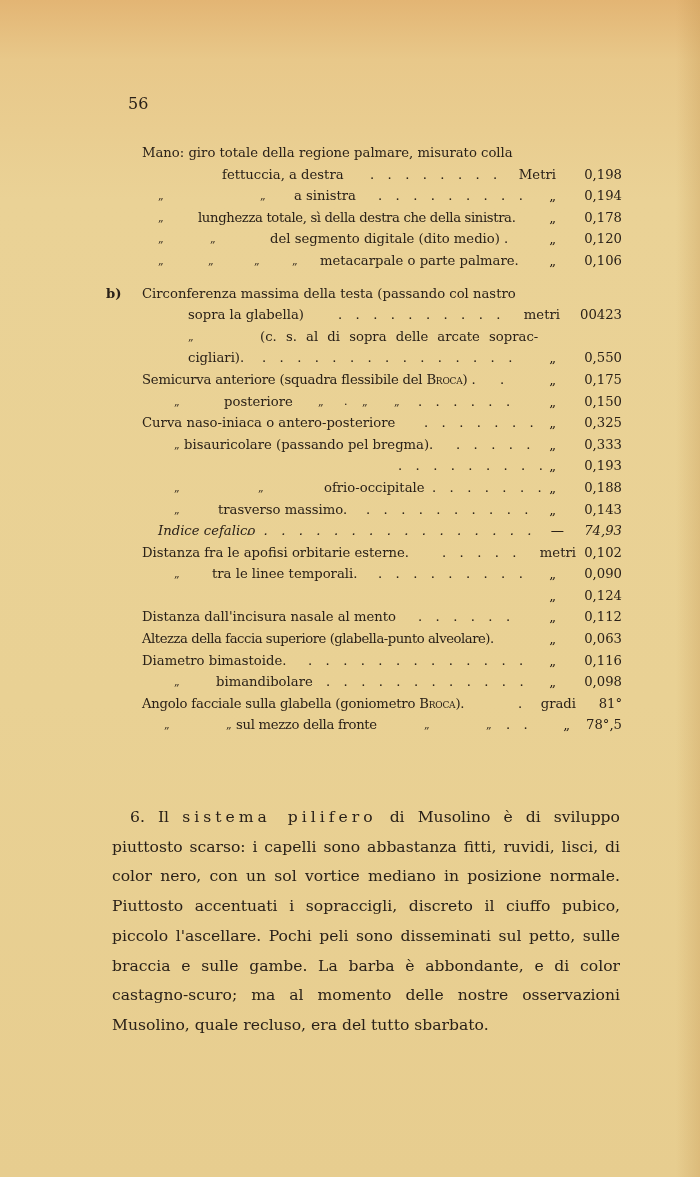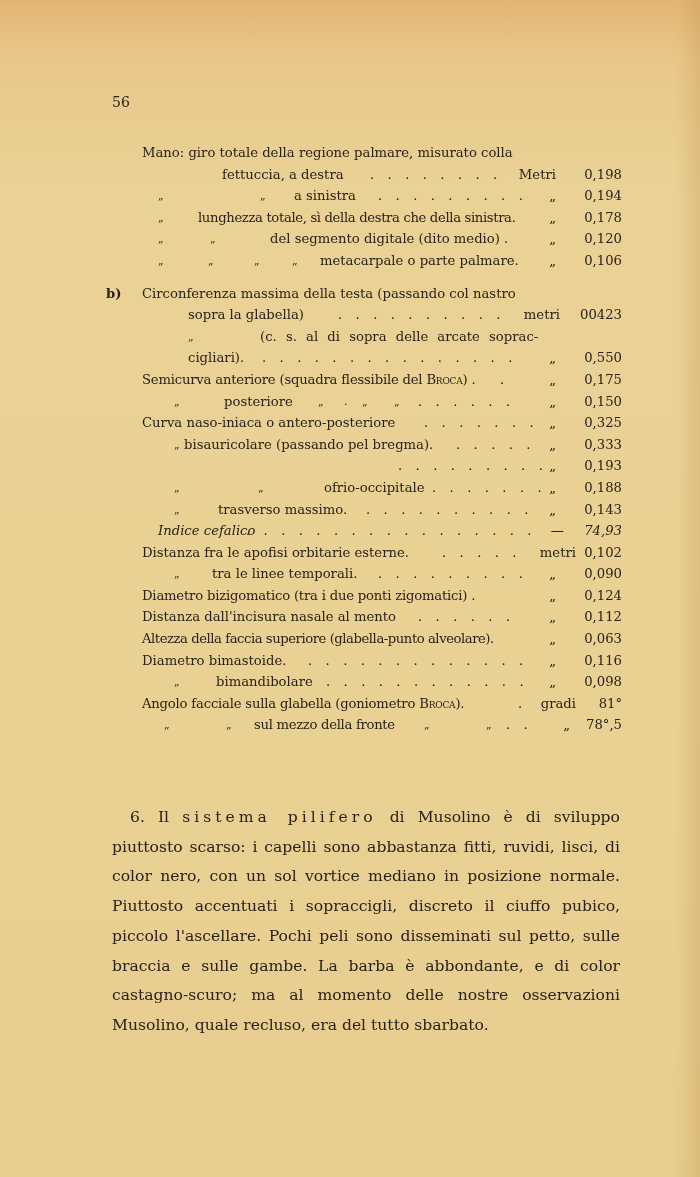--- a/index.html
+++ b/index.html
@@ -14,21 +14,21 @@
     position: absolute; top: 0; right: 0; width: 24px; height: 1177px;
     background: linear-gradient(90deg, rgba(0,0,0,0), rgba(190,140,70,0.28));
   }
   .page {
     position: absolute; left: 0; top: 0; width: 700px; height: 1177px;
   }
   .header {
     position: absolute; top: 94px; left: 112px; width: 508px; height: 18px;
     font-size: 13px;
   }
-  .pagenum { position: absolute; left: 0; top: 0; font-size: 14px; }
+  .pagenum { position: absolute; left: 16px; top: 0; font-size: 16px; }
   .running-head {
     position: absolute; left: 0; right: 0; top: 1px; text-align: center;
     font-size: 10.5px; letter-spacing: 0.6px;
   }
   .table {
     position: absolute; left: 112px; top: 130px; width: 510px;
     font-size: 13.2px;
     margin-top: 12px;
   }
   .row {
@@ -190,21 +190,20 @@
       <span class="val">0,102</span>
     </div>
     <div class="row">
       <span class="ditto" style="left:62px">„</span>
       <span class="label" style="left:100px">tra le linee temporali.</span>
       <span class="dots" style="left:266px">. . . . . . . . .</span>
       <span class="unit" style="right:66px">„</span>
       <span class="val">0,090</span>
     </div>
     <div class="row">
-      <span class="label" style="left:30px; letter-spacing:-0.2px">Diametro bizigomatico (tra i due ponti zigomatici) .</span>
       <span class="unit" style="right:66px">„</span>
       <span class="val">0,124</span>
     </div>
     <div class="row">
       <span class="label" style="left:30px">Distanza dall'incisura nasale al mento</span>
       <span class="dots" style="left:306px">. . . . . .</span>
       <span class="unit" style="right:66px">„</span>
       <span class="val">0,112</span>
     </div>
     <div class="row">
@@ -227,21 +226,21 @@
     </div>
     <div class="row">
       <span class="label" style="left:30px; letter-spacing:-0.2px">Angolo facciale sulla glabella (goniometro <span class="sc">Broca</span>).</span>
       <span class="dots" style="left:406px">.</span>
       <span class="unit" style="right:46px">gradi</span>
       <span class="val">81°</span>
     </div>
     <div class="row">
       <span class="ditto" style="left:52px">„</span>
       <span class="ditto" style="left:114px">„</span>
-      <span class="label" style="left:142px; letter-spacing:-0.3px">sul mezzo della fronte</span>
+      <span class="label" style="left:124px; letter-spacing:-0.3px">sul mezzo della fronte</span>
       <span class="ditto" style="left:312px">„</span>
       <span class="ditto" style="left:374px">„</span>
       <span class="dots" style="left:394px">. .</span>
       <span class="unit" style="right:52px">„</span>
       <span class="val">78°,5</span>
     </div>
   </div>
 
 
   <div class="para" style="top:803px">

